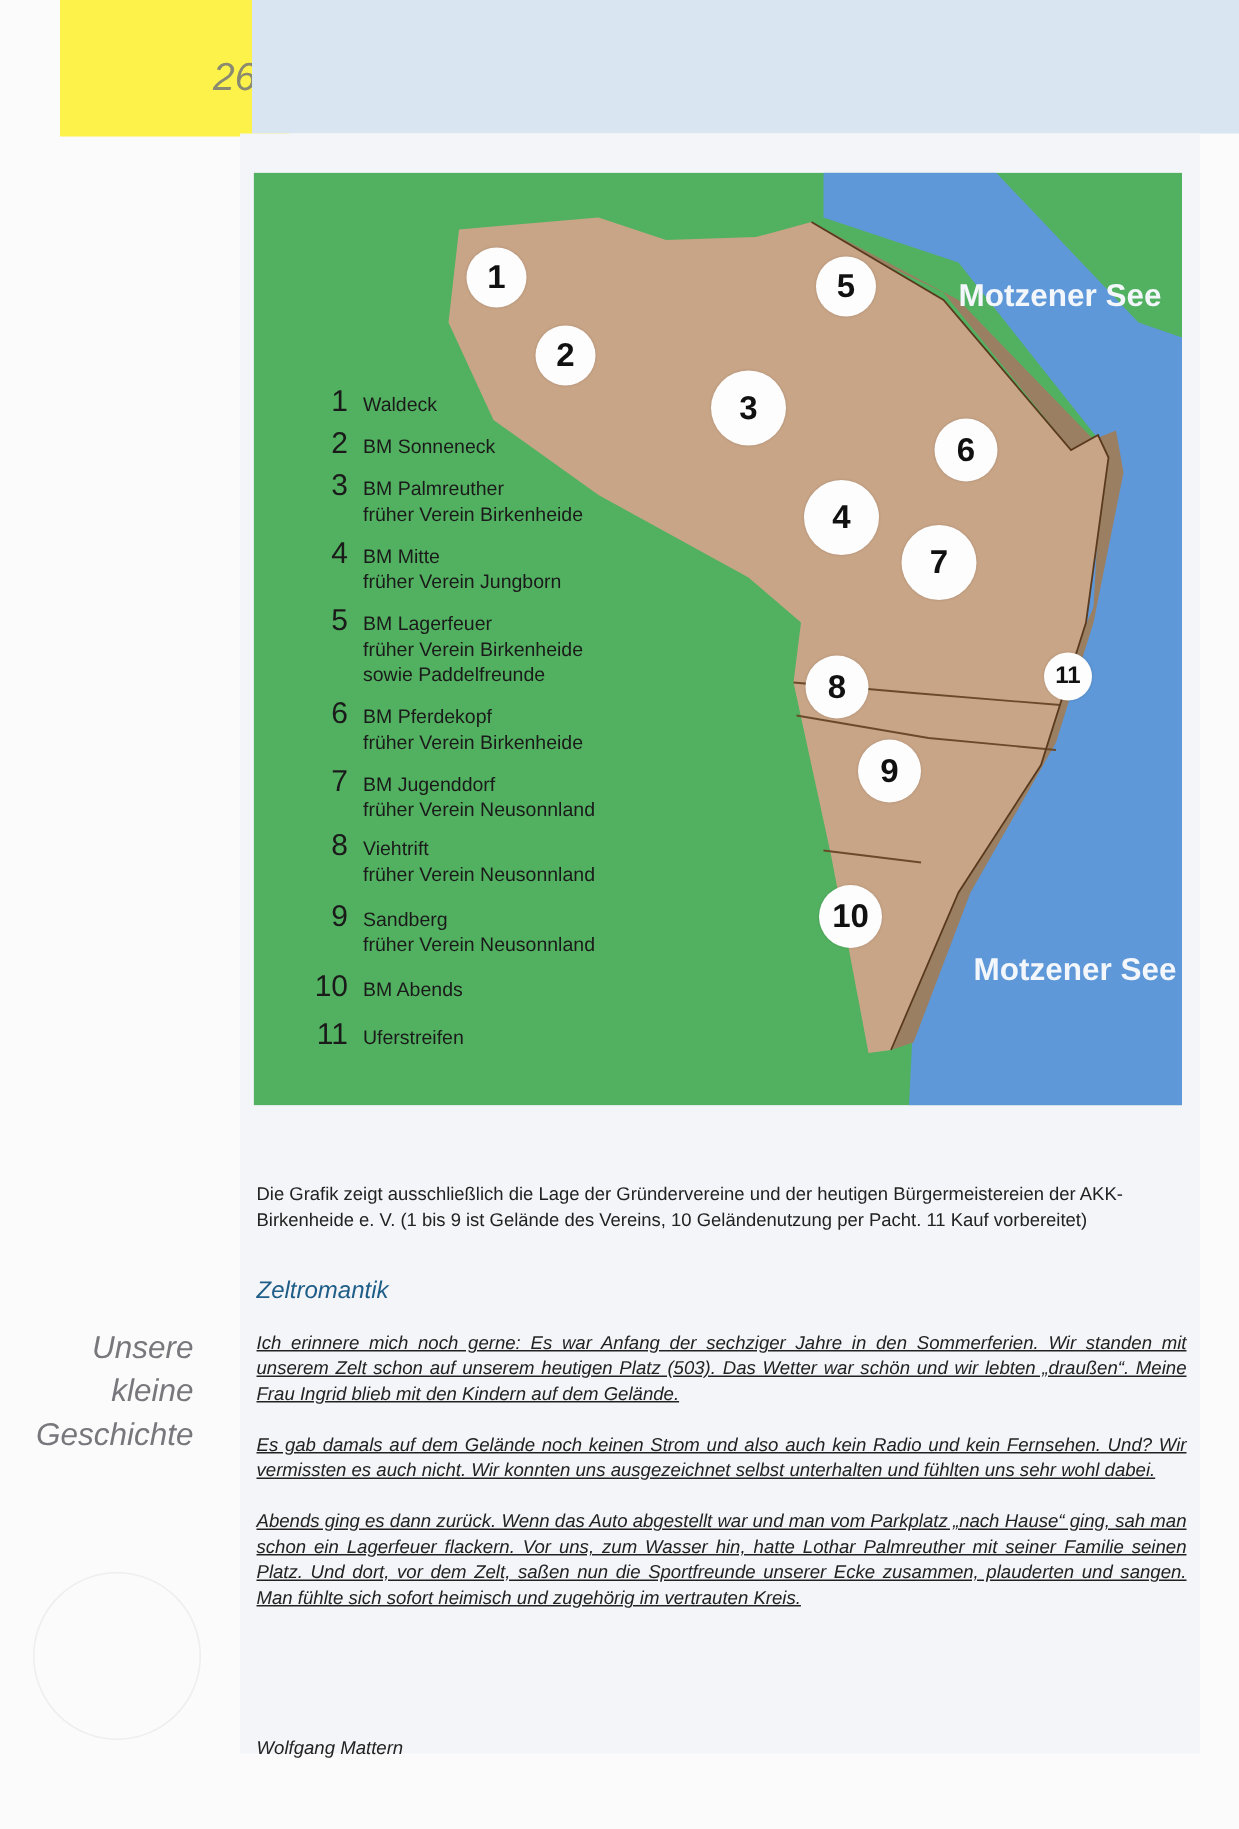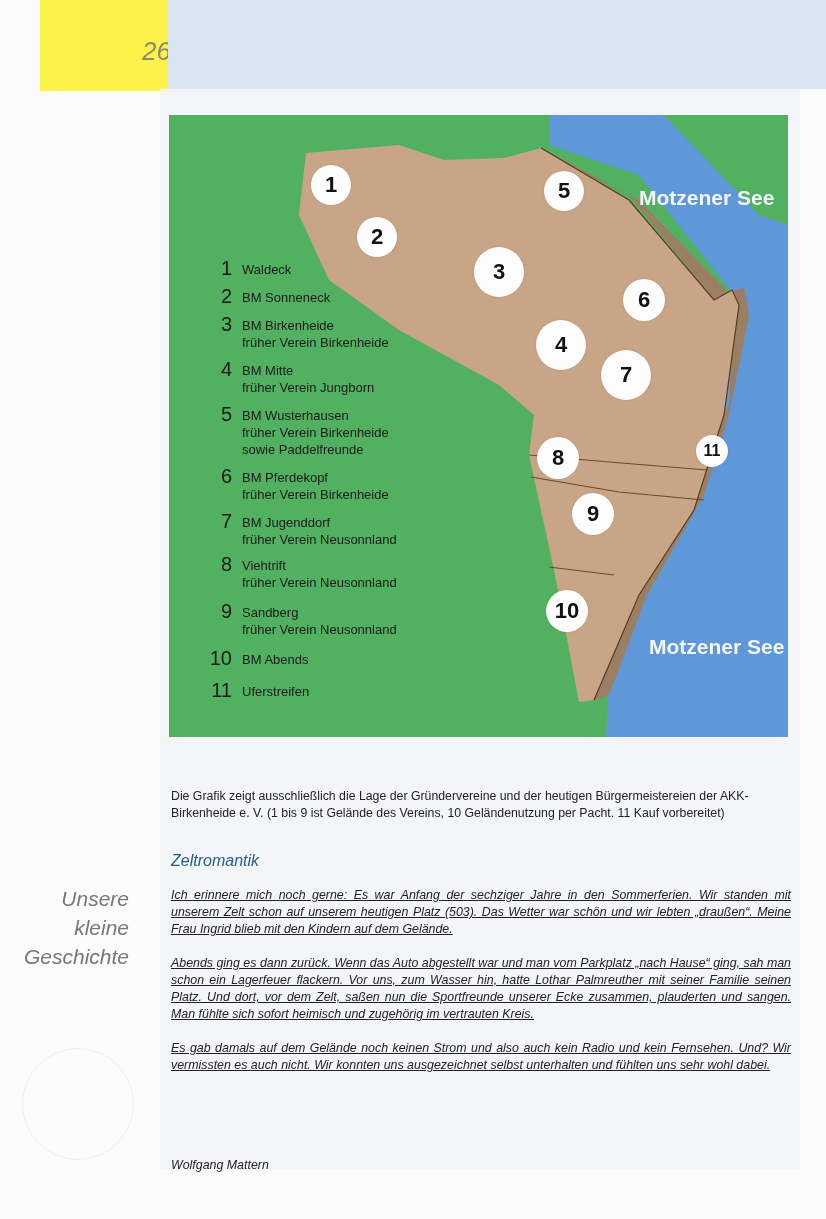--- a/index.html
+++ b/index.html
@@ -122,35 +122,35 @@
   </div>
   <div class="legend-item" style="margin-bottom:8px;">
     <span class="legend-num">2</span>
     <div class="legend-text">
         <div>BM Sonneneck</div>
       </div>
   </div>
   <div class="legend-item" style="margin-bottom:8px;">
     <span class="legend-num">3</span>
     <div class="legend-text">
-      <div>BM Birkenheide</div>
+      <div>BM Palmreuther</div>
       <div>früher Verein Birkenheide</div>
     </div>
   </div>
   <div class="legend-item" style="margin-bottom:8px;">
     <span class="legend-num">4</span>
     <div class="legend-text">
       <div>BM Mitte</div>
       <div>früher Verein Jungborn</div>
     </div>
   </div>
   <div class="legend-item" style="margin-bottom:8px;">
     <span class="legend-num">5</span>
     <div class="legend-text">
-      <div>BM Wusterhausen</div>
+      <div>BM Lagerfeuer</div>
       <div>früher Verein Birkenheide</div>
       <div>sowie Paddelfreunde</div>
     </div>
   </div>
   <div class="legend-item" style="margin-bottom:8px;">
     <span class="legend-num">6</span>
     <div class="legend-text">
       <div>BM Pferdekopf</div>
       <div>früher Verein Birkenheide</div>
     </div>
@@ -195,18 +195,18 @@
 <div class="section-title">Zeltromantik</div>
 
 <div class="sidebar-heading">
   <div>Unsere</div>
   <div>kleine</div>
   <div>Geschichte</div>
 </div>
 
 <div class="story">
   <p>Ich erinnere mich noch gerne: Es war Anfang der sechziger Jahre in den Sommerferien. Wir  standen mit unserem Zelt schon auf unserem heutigen Platz (503). Das Wetter war schön und wir lebten „draußen“. Meine Frau Ingrid blieb mit den Kindern auf dem Gelände.</p>
+  <p>Es gab damals auf dem Gelände noch keinen Strom und also auch kein Radio und kein Fernsehen. Und? Wir vermissten es auch nicht. Wir konnten uns ausgezeichnet selbst unterhalten und fühlten uns sehr wohl dabei.</p>
   <p>Abends ging es dann zurück. Wenn das Auto abgestellt war und man vom Parkplatz „nach Hause“ ging, sah man schon ein Lagerfeuer flackern. Vor uns, zum Wasser hin, hatte Lothar Palmreuther mit seiner Familie seinen Platz. Und dort, vor dem Zelt, saßen nun die Sportfreunde unserer Ecke zusammen, plauderten und sangen. Man fühlte sich sofort heimisch und zugehörig im vertrauten Kreis.</p>
-  <p>Es gab damals auf dem Gelände noch keinen Strom und also auch kein Radio und kein Fernsehen. Und? Wir vermissten es auch nicht. Wir konnten uns ausgezeichnet selbst unterhalten und fühlten uns sehr wohl dabei.</p>
 </div>
 <div class="author">Wolfgang Mattern</div>
 
 <div class="seal"></div>
 
 </body></html>

